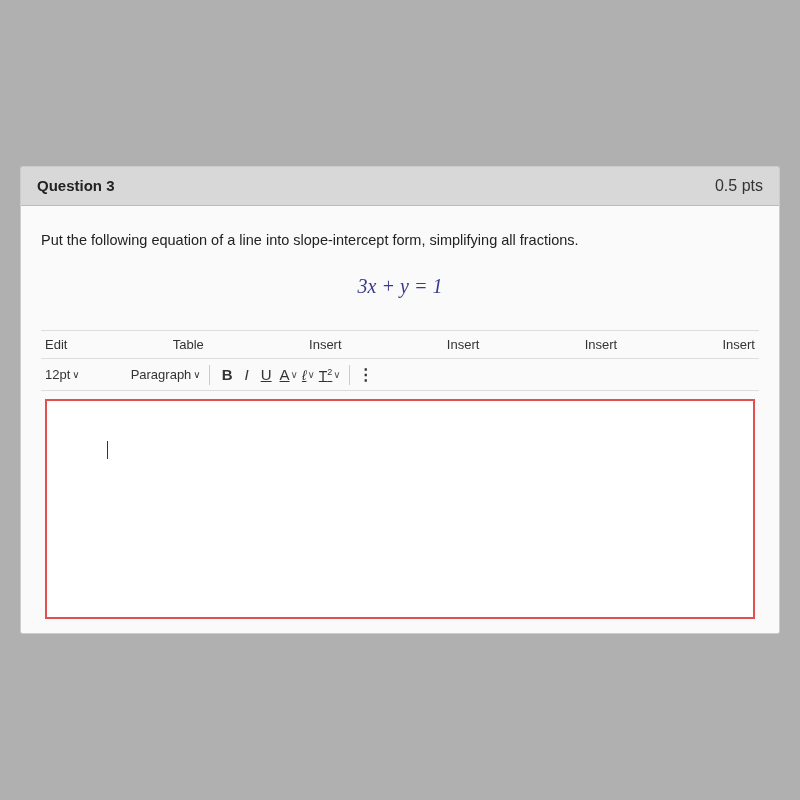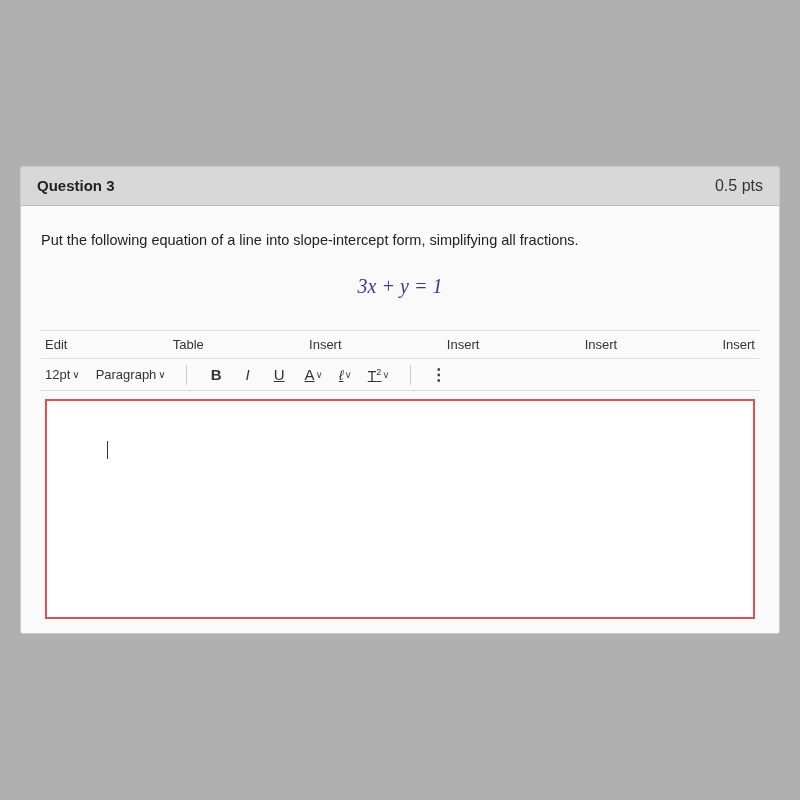--- a/index.html
+++ b/index.html
@@ -86,39 +86,40 @@
 
     .toolbar-menu-item {
       cursor: pointer;
       color: #333;
     }
 
     .toolbar-format-bar {
       display: flex;
       align-items: center;
       padding: 5px 4px;
-      gap: 16px;
+      gap: 4px;
       border-top: 1px solid #ddd;
       border-bottom: 1px solid #ddd;
       font-size: 13px;
       color: #333;
     }
 
     .font-size-selector {
       display: flex;
       align-items: center;
       gap: 2px;
       cursor: pointer;
     }
 
     .paragraph-selector {
       display: flex;
       align-items: center;
       gap: 2px;
       cursor: pointer;
+      margin-left: 47px;
     }
 
     .toolbar-divider {
       width: 1px;
       height: 20px;
       background-color: #ccc;
       margin: 0 4px;
     }
 
     .format-btn {

